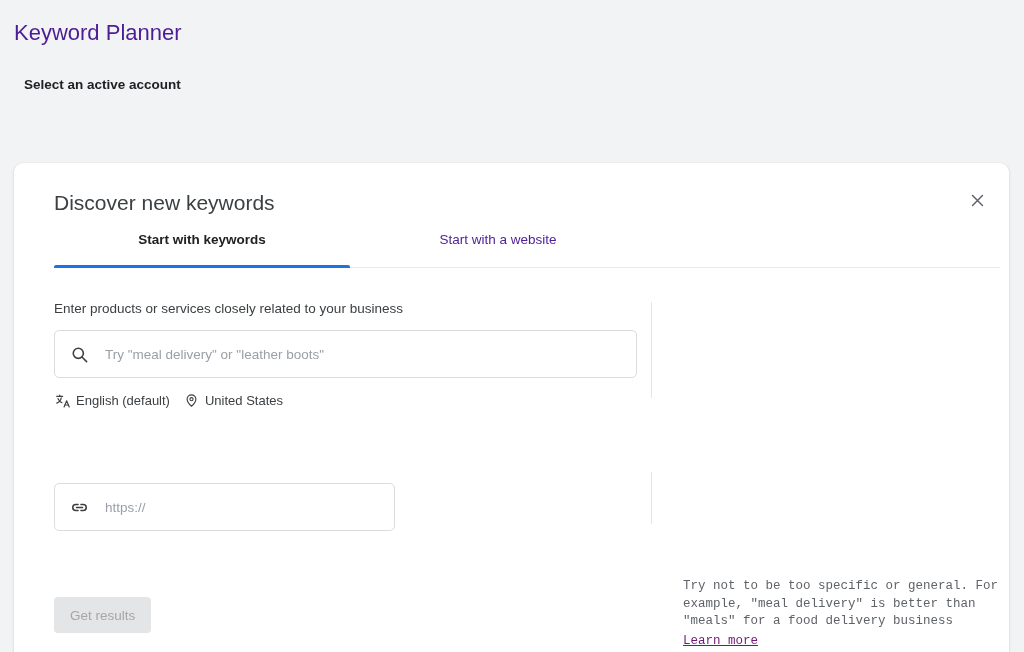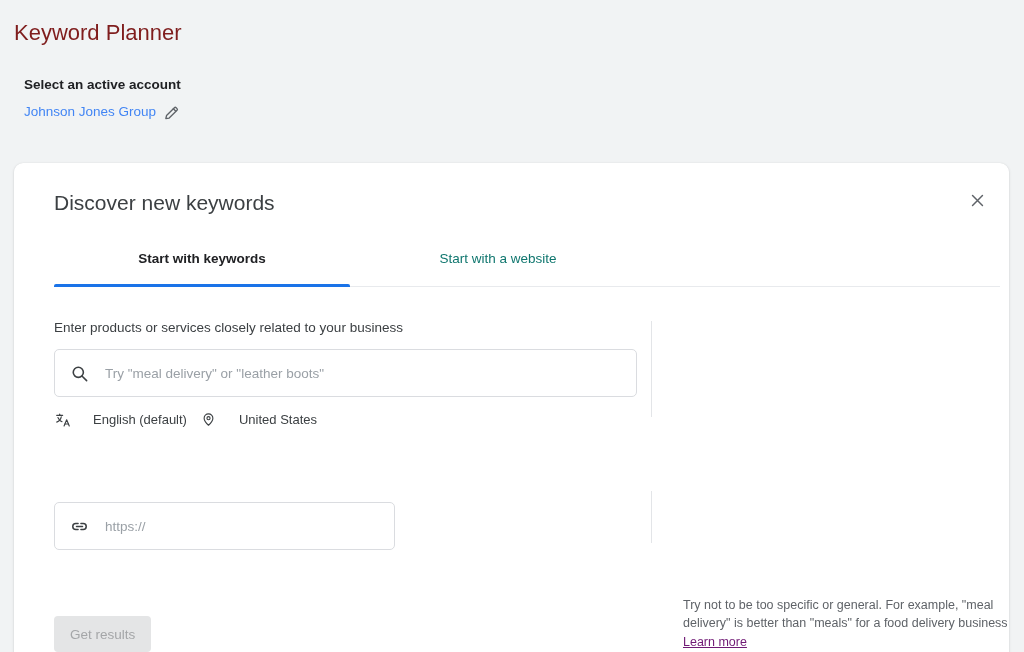--- a/index.html
+++ b/index.html
@@ -17,21 +17,21 @@
     -webkit-font-smoothing: antialiased;
   }
 
   
   .page-header {
     padding: 18px 0 0 14px;
   }
   .page-title {
     font-size: 22px;
     font-weight: 400;
-    color: #7f1d1d;
+    color: #4c1d95;
     letter-spacing: 0;
     line-height: 30px;
     margin: 0;
   }
   .account-block {
     margin-top: 28px;
     padding-left: 10px;
   }
   .account-label {
     font-size: 13.5px;
@@ -94,21 +94,21 @@
     justify-content: center;
     border: none;
     background: transparent;
     cursor: pointer;
     border-radius: 50%;
   }
 
   
   .tabs {
     position: relative;
-    margin-top: 33px;
+    margin-top: 14px;
     padding-left: 40px;
     height: 37px;
   }
   .tabs-line {
     position: absolute;
     left: 40px;
     right: 9px;
     bottom: 0;
     height: 1px;
     background: #e8eaed;
@@ -127,21 +127,21 @@
     position: relative;
     background: transparent;
     border: none;
     font-family: "Liberation Sans", sans-serif;
   }
   .tab.active {
     color: #202124;
     font-weight: 700;
   }
   .tab.inactive {
-    color: #0f766e;
+    color: #4c1d95;
     font-weight: 400;
   }
   .tab-underline {
     position: absolute;
     left: 40px;
     bottom: 0;
     width: 296px;
     height: 3px;
     background: #1a73e8;
     border-radius: 2px 2px 0 0;
@@ -217,35 +217,35 @@
     display: flex;
     align-items: center;
     gap: 6px;
     font-size: 13px;
     color: #3c4043;
     line-height: 17px;
   }
   .meta-chip {
     display: flex;
     align-items: center;
-    gap: 22px;
+    gap: 5px;
     cursor: pointer;
   }
   .meta-chip + .meta-chip { margin-left: 8px; }
 
   
   .helper {
     position: absolute;
     left: 669px;
     width: 330px;
     font-size: 12.5px;
     line-height: 17.5px;
     color: #5f6368;
   }
-  .helper.one { top: 310px; }
+  .helper.one { top: 310px; font-family: Liberation Mono, monospace; }
   .helper-link {
     display: inline-block;
     margin-top: 2px;
     color: #701a75;
     text-decoration: underline;
     font-size: 12.5px;
     cursor: pointer;
   }
 
   .section-2 { padding-top: 62px; }
@@ -265,29 +265,20 @@
   }
 </style>
 </head>
 <body>
 
 <div class="page-header">
   <h1 class="page-title">Keyword Planner</h1>
 
   <div class="account-block">
     <div class="account-label">Select an active account</div>
-    <div class="account-row">
-      <a class="account-link">Johnson Jones Group</a>
-      <span class="pencil-icon">
-        <svg width="17" height="17" viewBox="0 0 24 24" fill="none" stroke="#5f6368" stroke-width="1.9" stroke-linecap="round" stroke-linejoin="round">
-          <path d="M4 20.5l1-4.2L16.1 5.2a1.7 1.7 0 0 1 2.4 0l1.3 1.3a1.7 1.7 0 0 1 0 2.4L8.7 19.9l-4.7.6z"></path>
-          <path d="M14.6 6.7l3.2 3.2"></path>
-        </svg>
-      </span>
-    </div>
   </div>
 </div>
 
 <div class="card">
 
   <div class="card-head">
     <h2 class="card-title">Discover new keywords</h2>
     <button class="close-btn">
       <svg width="17" height="17" viewBox="0 0 24 24" fill="none" stroke="#5f6368" stroke-width="2.1" stroke-linecap="round">
         <path d="M5 5l14 14M19 5L5 19"></path>

